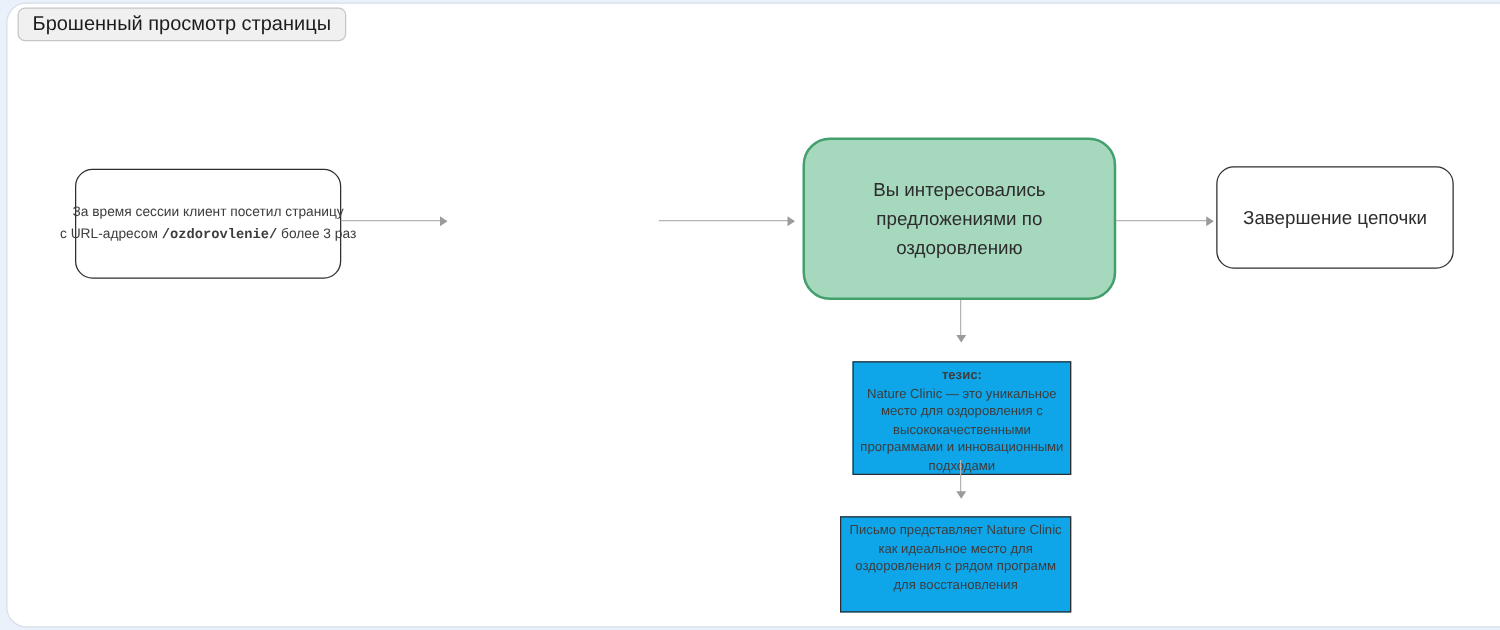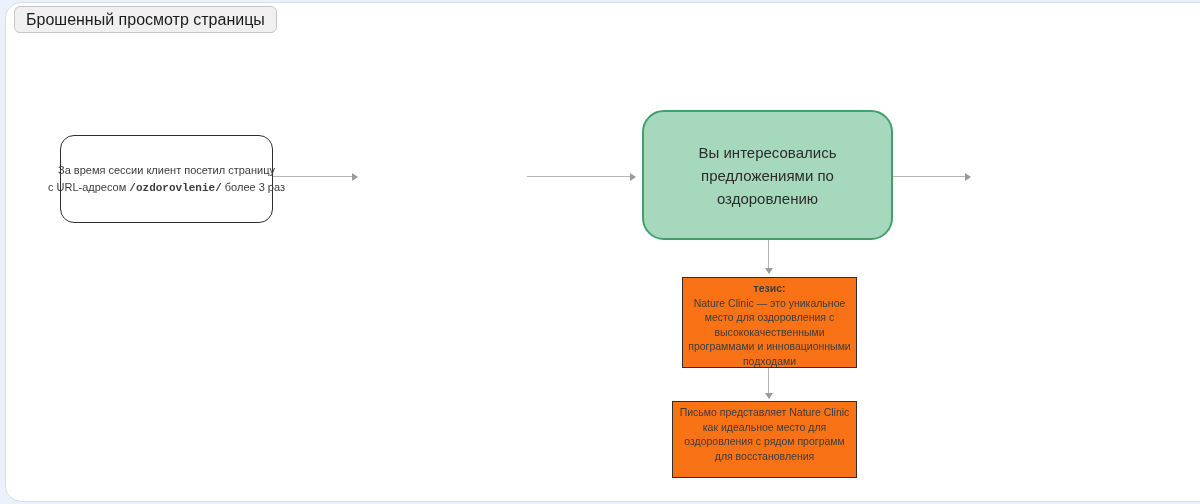--- a/index.html
+++ b/index.html
@@ -86,27 +86,28 @@
   .node-end {
     left: 973px; top: 133px; width: 190px; height: 82px;
     border: 1px solid #2e2e2e;
     border-radius: 14px;
     font-size: 15px;
     color: #2d2d2d;
   }
   .note {
     position: absolute;
     box-sizing: border-box;
-    background: #f97316;
+    background: #0ea5e9;
     border: 1px solid #2e2e2e;
     text-align: center;
     font-size: 10.5px;
     line-height: 14.5px;
     color: #3d3d3d;
     padding: 3px 4px;
+    margin-top: 12px;
   }
   .note-thesis { left: 682px; top: 277px; width: 175px; height: 91px; }
   .note-essence { left: 672px; top: 401px; width: 185px; height: 77px; }
   .note-title { font-weight: bold; }
 
   .connector-h {
     position: absolute;
     height: 0;
     border-top: 1px solid #b5b5b5;
   }
@@ -166,20 +167,23 @@
   </div>
 
   <div class="node node-email">
     <span>Вы интересовались предложениями по оздоровлению</span>
   </div>
 
   <div class="connector-h c3">
     <span class="arrow-right"></span>
   </div>
 
+  <div class="node node-end">
+    <span>Завершение цепочки</span>
+  </div>
 
   <div class="connector-v c4">
     <span class="arrow-down"></span>
   </div>
 
   <div class="note note-thesis">
     <div class="note-title">тезис:</div>
     <div>Nature Clinic — это уникальное место для оздоровления с высококачественными программами и инновационными подходами</div>
   </div>
 

